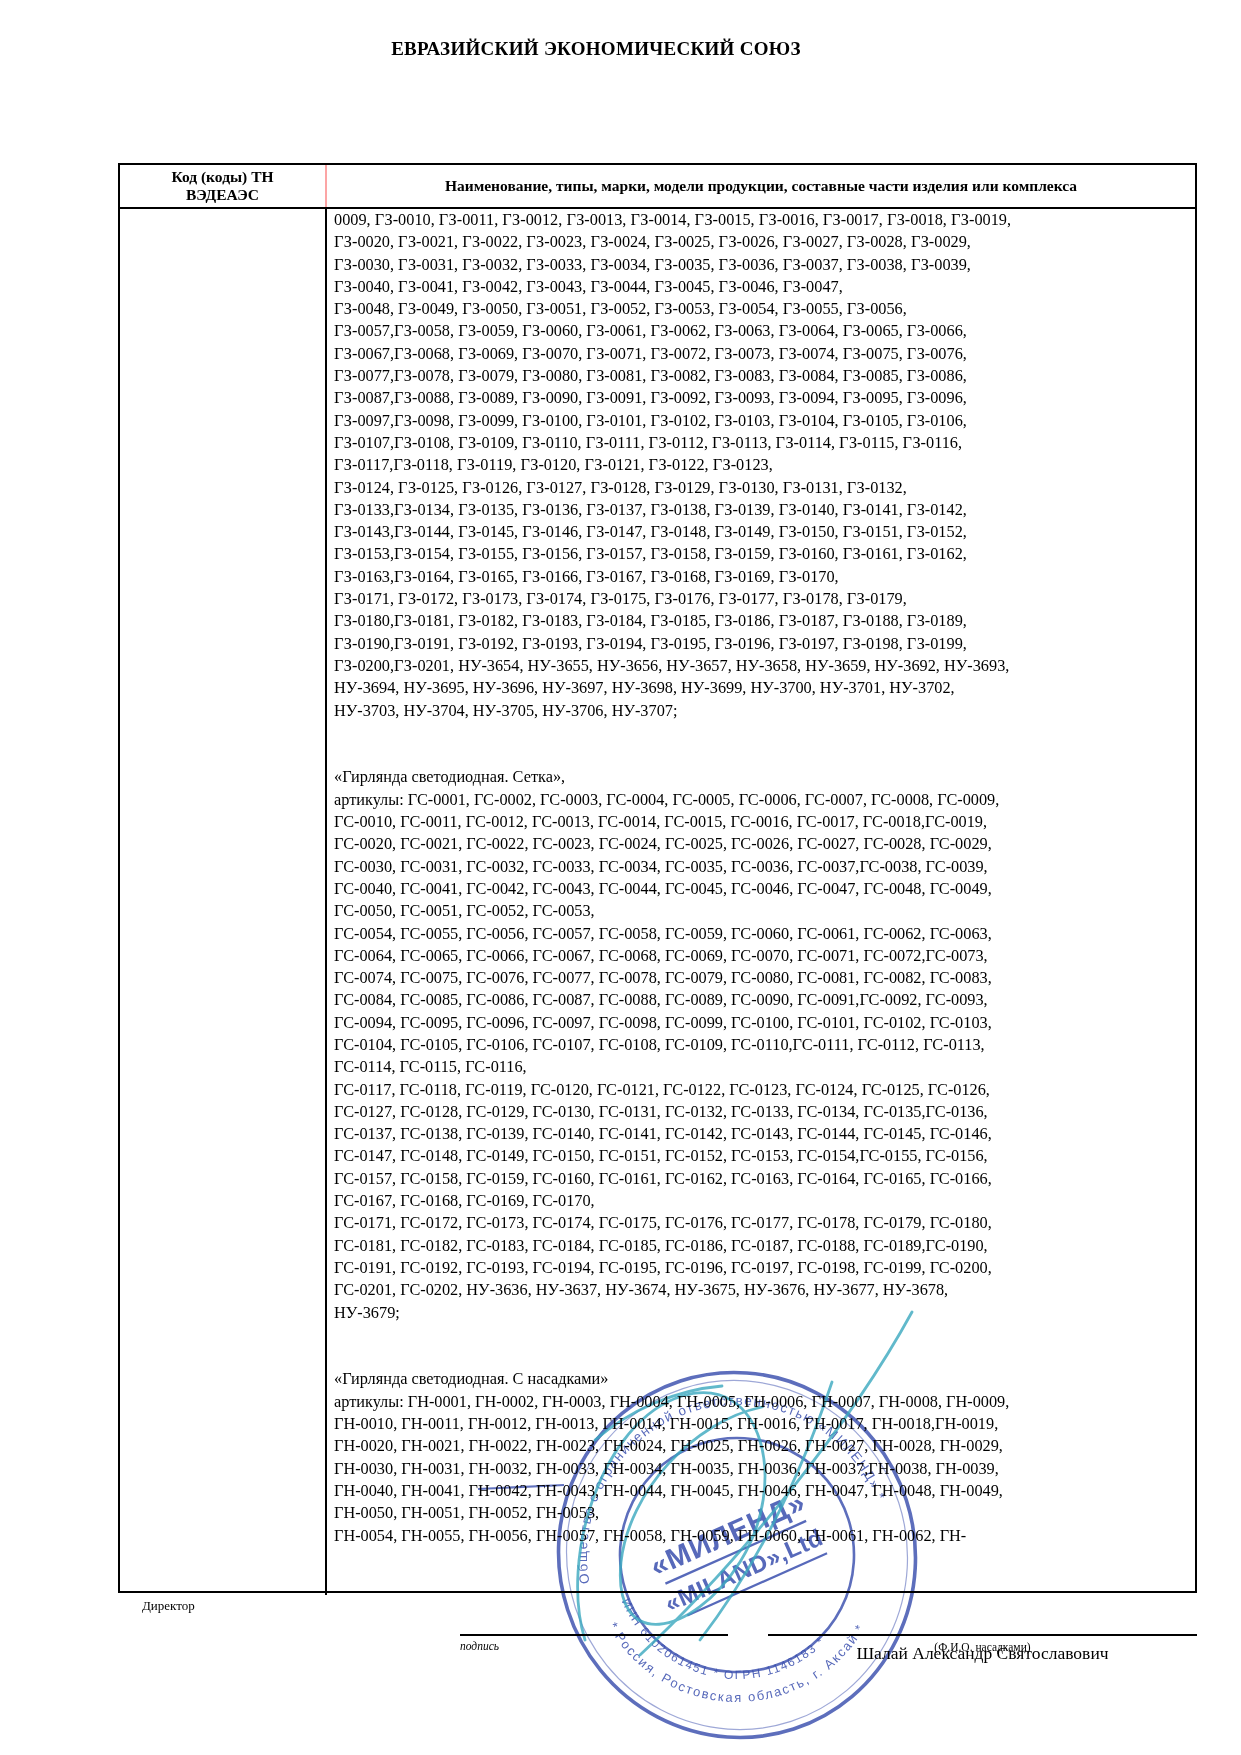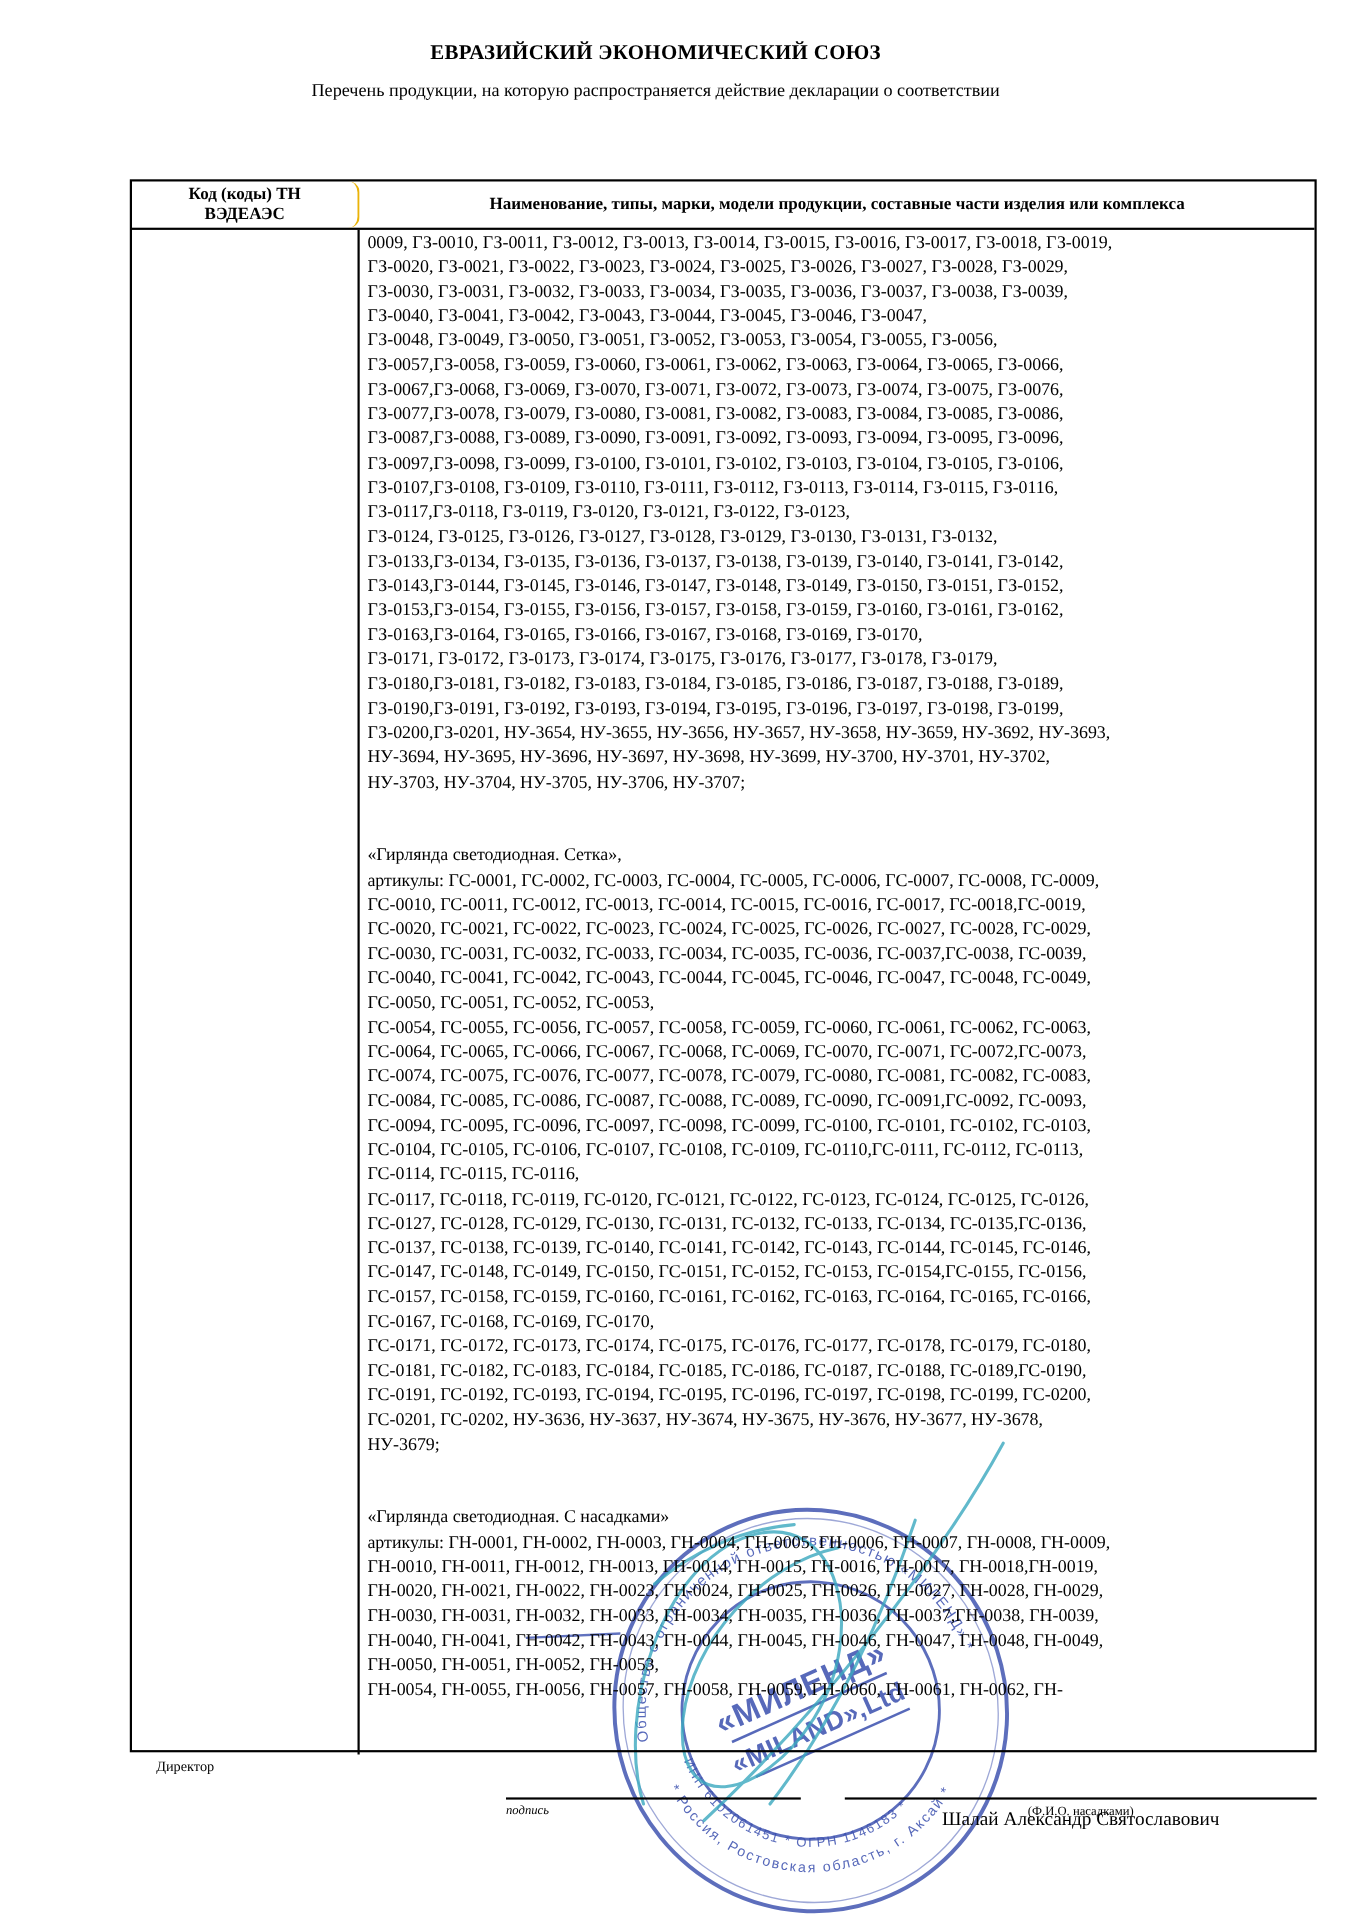--- a/index.html
+++ b/index.html
@@ -10,42 +10,41 @@
   }
   .doc-header{position:absolute;left:96px;top:38px;width:1000px;text-align:center;}
   .doc-title{font-size:19px;font-weight:bold;letter-spacing:.3px;margin-bottom:11px;}
   .doc-sub{font-size:16.5px;line-height:22.5px;}
   .main-table{
     position:absolute;left:118px;top:163px;width:1079px;height:1430px;
     border:2px solid #000;box-sizing:border-box;
   }
   .thead{display:flex;border-bottom:2px solid #000;height:42px;}
   .th{font-weight:bold;font-size:15.5px;display:flex;align-items:center;justify-content:center;text-align:center;}
-  .th-code{width:207px;border-right:2px solid #eab308;box-sizing:border-box;white-space:pre-line;line-height:18px;border-radius:10px;}
+  .th-code{width:207px;border-right:2px solid #fca5a5;box-sizing:border-box;white-space:pre-line;line-height:18px;}
   .th-name{flex:1;}
   .tbody{display:flex;height:1386px;}
   .td-code{width:207px;border-right:2px solid #000;box-sizing:border-box;}
   .td-list{
     flex:1;padding:0 6px 0 7px;font-size:16.3px;line-height:22.3px;
     white-space:pre;overflow:hidden;
   }
   .footer-director{position:absolute;left:142px;top:1598px;font-size:13px;}
   .sign-line{position:absolute;left:460px;top:1634px;width:268px;border-top:2px solid #000;}
   .sign-caption{position:absolute;left:460px;top:1640px;width:268px;text-align:left;font-size:11.5px;font-style:italic;}
   .fio-name{position:absolute;left:768px;top:1599px;width:429px;text-align:center;font-size:17.5px;margin-top:44px;}
   .fio-line{position:absolute;left:768px;top:1634px;width:429px;border-top:2px solid #000;}
   .fio-caption{position:absolute;left:768px;top:1641px;width:429px;text-align:center;font-size:11.5px;}
   .stamp-svg{position:absolute;left:460px;top:1290px;mix-blend-mode:multiply;pointer-events:none;}
 </style>
 </head>
 <body>
 
 <div class="doc-header">
   <div class="doc-title">ЕВРАЗИЙСКИЙ ЭКОНОМИЧЕСКИЙ СОЮЗ</div>
-  <div class="doc-sub">Перечень продукции, на которую распространяется действие декларации о соответствии</div>
 </div>
 
 <div class="main-table">
   <div class="thead">
     <div class="th th-code">Код (коды) ТН
 ВЭДЕАЭС</div>
     <div class="th th-name">Наименование, типы, марки, модели продукции, составные части изделия или комплекса</div>
   </div>
   <div class="tbody">
     <div class="td-code"></div>

